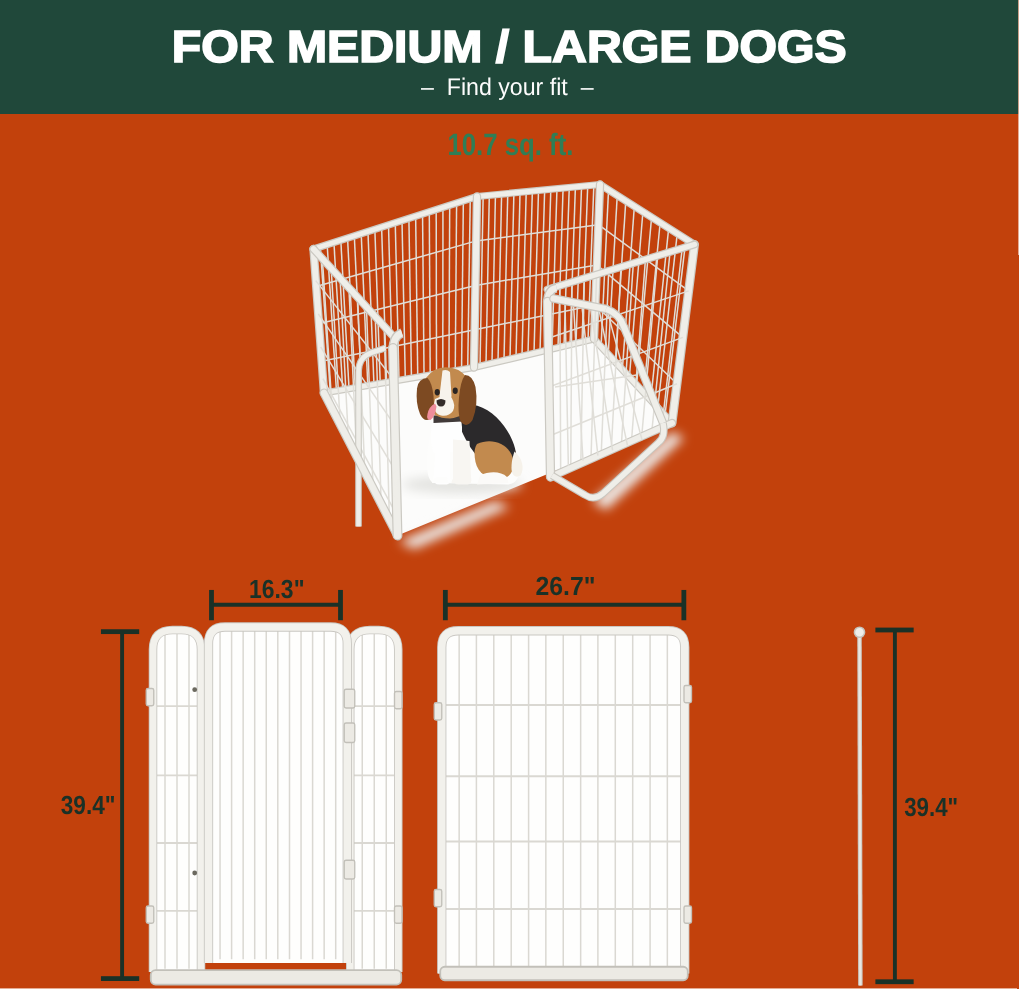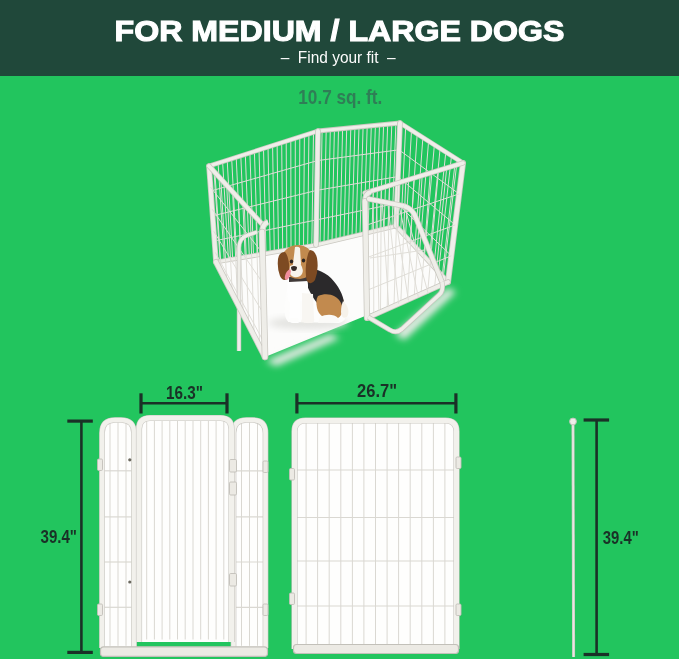--- a/index.html
+++ b/index.html
@@ -1,18 +1,18 @@
 <!DOCTYPE html>
 <html><head>
 <meta charset="utf-8">
 <title>For Medium / Large Dogs</title>
 <style>
   html,body { margin:0; padding:0; background:#ffffff; }
   .page { position:relative; width:679px; height:659px; overflow:hidden;
-          font-family:"Liberation Sans", sans-serif; background:#22c55e; }
+          font-family:"Liberation Sans", sans-serif; background:#c2410c; }
   svg text { font-family:"Liberation Sans", sans-serif; }
 </style>
 </head>
 <body>
 <div class="page">
 <svg width="679" height="659" viewBox="0 0 679 659">
 <defs>
   <filter id="soft" x="-30%" y="-30%" width="160%" height="160%">
     <feGaussianBlur stdDeviation="3.5"></feGaussianBlur>
   </filter>

